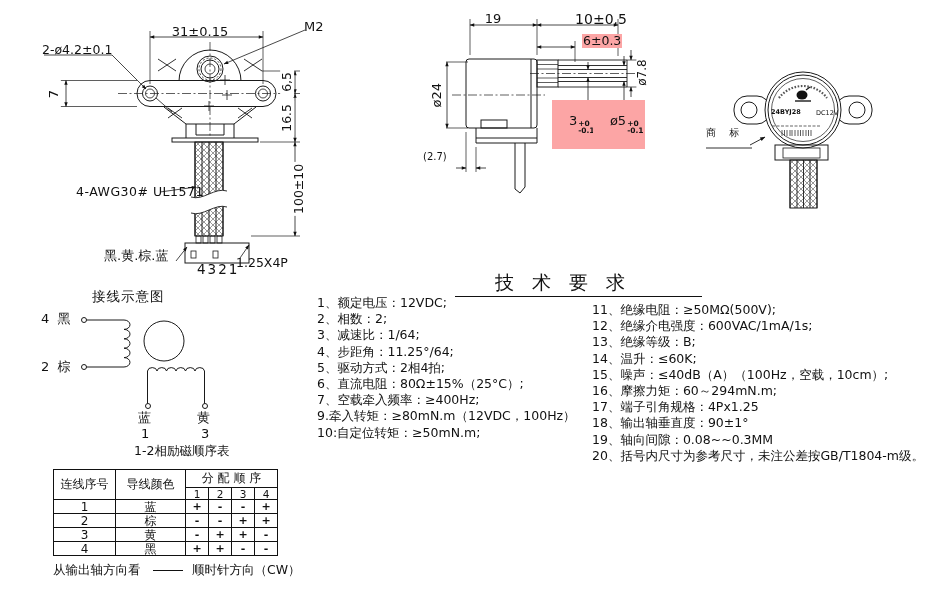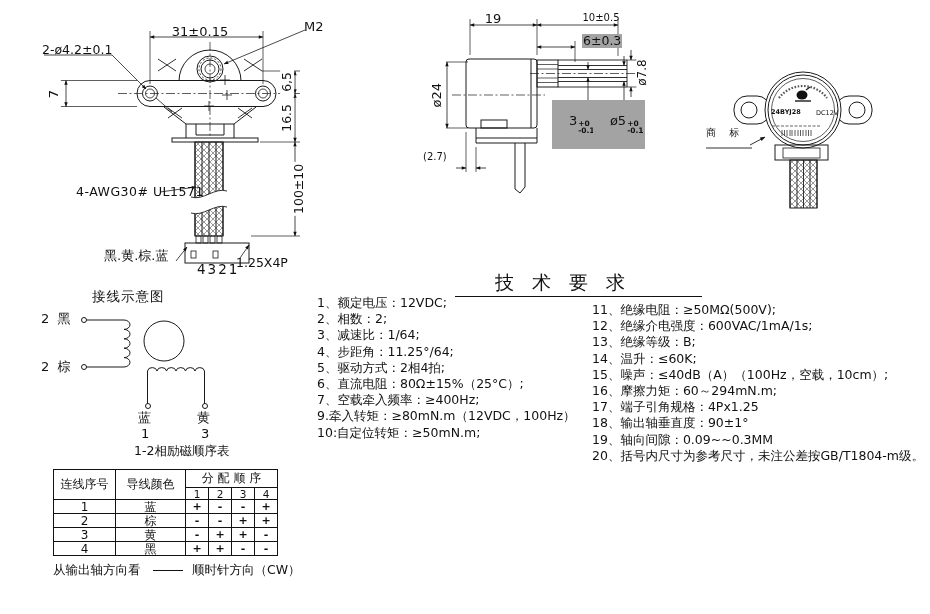--- a/index.html
+++ b/index.html
@@ -5,21 +5,21 @@
   html,body{margin:0;padding:0;background:#e8e8e8;}
   #stage{
     position:relative;width:930px;height:614px;background:#ffffff;
     font-family:"DejaVu Sans","Liberation Sans",sans-serif;color:#111;
     overflow:hidden;
   }
   #drawing{position:absolute;left:0;top:0;}
   .lbl{position:absolute;color:#111;white-space:pre;font-size:12.5px;line-height:1.1;}
   .ctr{text-align:center;}
   .rot{transform:rotate(-90deg);transform-origin:center center;text-align:center;background:#fff;}
-  .bg{background:#a3a3a3;padding:0 1px;}
+  .bg{background:#fca5a5;padding:0 1px;}
   .tolstack{display:inline-flex;flex-direction:column;font-size:7.5px;line-height:7.5px;vertical-align:-1px;margin-left:1px;font-weight:bold;}
   .tolbase{font-size:13px;}
   
   .tech-title{position:absolute;left:443px;top:270px;width:240px;text-align:center;font-size:19px;letter-spacing:6px;white-space:nowrap;}
   .tech-underline{position:absolute;left:455px;top:296px;width:247px;height:0;border-top:1.5px solid #111;}
   .tech-col{position:absolute;font-size:12.5px;line-height:16.2px;white-space:nowrap;}
   #tech-left{left:317px;top:295px;}
   #tech-right{left:592px;top:302px;}
   
   .seq-table{position:absolute;left:53px;top:469px;border-collapse:collapse;table-layout:fixed;font-family:inherit;}
@@ -189,38 +189,38 @@
   <div class="lbl rot" style="left:37px;top:87px;width:34px;font-size:13px;">7</div>
   <div class="lbl rot" style="left:272px;top:75px;width:30px;">6,5</div>
   <div class="lbl rot" style="left:270px;top:111px;width:34px;">16.5</div>
   <div class="lbl rot" style="left:272px;top:182px;width:54px;">100±10</div>
   <div class="lbl" style="left:76px;top:185px;letter-spacing:0.5px;">4-AWG30# UL1571</div>
   <div class="lbl" style="left:104px;top:249px;font-size:13px;">黑.黄.棕.蓝</div>
   <div class="lbl" style="left:197px;top:262px;font-size:13.5px;letter-spacing:2px;">4321</div>
   <div class="lbl" style="left:236px;top:256px;">1.25X4P</div>
 
   <div class="lbl ctr" style="left:481px;top:12px;width:24px;font-size:13px;">19</div>
-  <div class="lbl ctr" style="left:571px;top:12px;width:60px;font-size:10px;">10±0.5</div>
+  <div class="lbl ctr" style="left:571px;top:12px;width:60px;font-size:14px;">10±0.5</div>
   <div class="lbl bg" style="left:582px;top:34px;">6±0.3</div>
   <div class="lbl rot" style="left:417px;top:88px;width:40px;font-size:13px;">ø24</div>
   <div class="lbl rot" style="left:623px;top:66px;width:40px;font-size:12px;">ø7.8</div>
   <div class="lbl bg" style="left:552px;top:100px;">
     <span class="tolbase">3</span><span class="tolstack"><span>+0</span><span>-0.1</span></span>
   </div>
   <div class="lbl bg" style="left:593px;top:100px;">
     <span class="tolbase">ø5</span><span class="tolstack"><span>+0</span><span>-0.1</span></span>
   </div>
   <div class="lbl" style="left:423px;top:151px;font-size:10px;">(2.7)</div>
 
   <div class="lbl" style="left:706px;top:127px;font-size:10px;letter-spacing:5px;">商 标</div>
   <div class="lbl tiny" style="left:771px;top:109px;font-weight:bold;">24BYJ28</div>
   <div class="lbl tiny" style="left:816px;top:110px;">DC12V</div>
 
   <div class="lbl" style="left:92px;top:289px;font-size:13.5px;letter-spacing:1px;">接线示意图</div>
-  <div class="lbl" style="left:41px;top:312px;font-size:13px;">2  黑</div>
+  <div class="lbl" style="left:41px;top:312px;font-size:13px;">4  黑</div>
   <div class="lbl" style="left:41px;top:360px;font-size:13px;">2  棕</div>
   <div class="lbl" style="left:138px;top:411px;font-size:13px;">蓝</div>
   <div class="lbl" style="left:141px;top:427px;font-size:13px;">1</div>
   <div class="lbl" style="left:197px;top:411px;font-size:13px;">黄</div>
   <div class="lbl" style="left:201px;top:427px;font-size:13px;">3</div>
   <div class="lbl" style="left:134px;top:444px;">1-2相励磁顺序表</div>
 
   <div class="tech-title">技 术 要 求</div>
   <div class="tech-underline"></div>
   <div id="tech-left" class="tech-col">
@@ -236,21 +236,21 @@
   </div>
   <div id="tech-right" class="tech-col">
     <div>11、绝缘电阻：≥50MΩ(500V);</div>
     <div>12、绝缘介电强度：600VAC/1mA/1s;</div>
     <div>13、绝缘等级：B;</div>
     <div>14、温升：≤60K;</div>
     <div>15、噪声：≤40dB（A）（100Hz，空载，10cm）;</div>
     <div>16、摩擦力矩：60～294mN.m;</div>
     <div>17、端子引角规格：4Px1.25</div>
     <div>18、输出轴垂直度：90±1°</div>
-    <div>19、轴向间隙：0.09~~0.3MM</div>
+    <div>19、轴向间隙：0.08~~0.3MM</div>
     <div>20、括号内尺寸为参考尺寸，未注公差按GB/T1804-m级。</div>
   </div>
 
   <table class="seq-table">
     <colgroup>
       <col style="width:62px">
         <col style="width:70px">
       <col style="width:23px">
         <col style="width:23px">
         <col style="width:23px">

